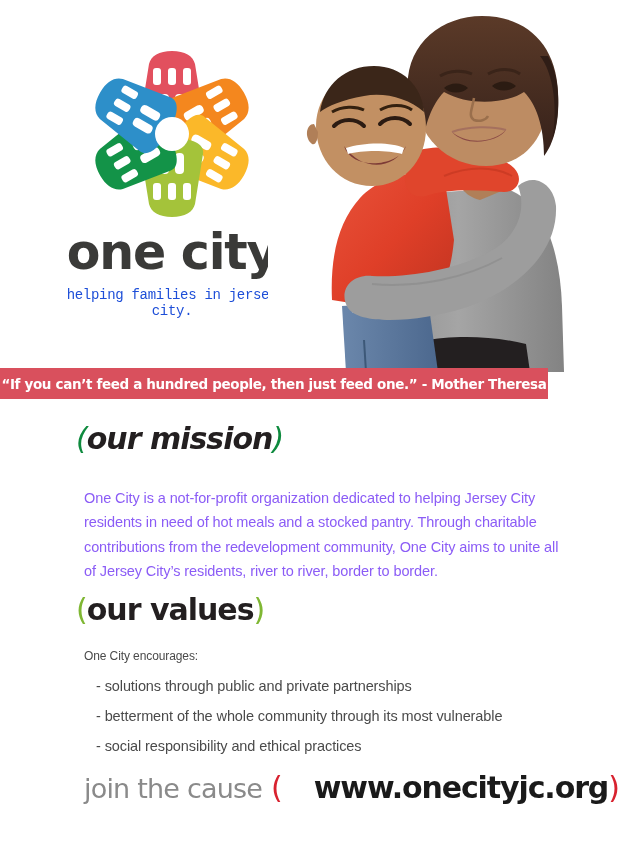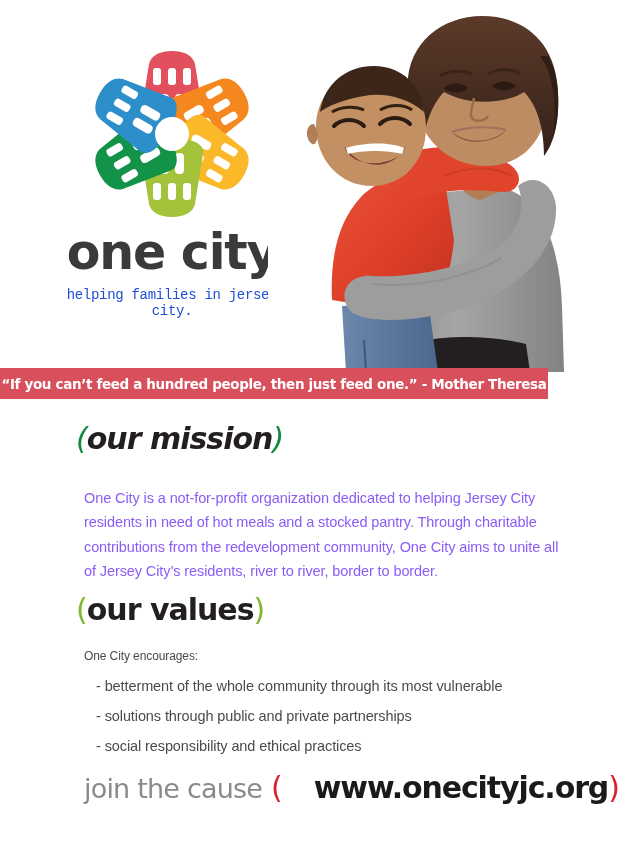--- a/index.html
+++ b/index.html
@@ -332,22 +332,22 @@
 
   <p id="mission-body">One City is a not-for-profit organization dedicated to helping Jersey City residents in need of hot meals and a stocked pantry. Through charitable contributions from the redevelopment community, One City aims to unite all of Jersey City’s residents, river to river, border to border.</p>
 
   <div id="values-heading" class="section-heading">
     <span class="paren">(</span><span>our values</span><span class="paren">)</span>
   </div>
 
   <div id="values-intro">One City encourages:</div>
 
   <ul id="values-list">
+    <li>- solutions through public and private partnerships</li>
     <li>- betterment of the whole community through its most vulnerable</li>
-    <li>- solutions through public and private partnerships</li>
     <li>- social responsibility and ethical practices</li>
   </ul>
 
   <div id="cta">
     <span id="cta-lead">join the cause</span>
     <span id="cta-url-wrap"><span class="paren">(</span><span id="cta-url">www.onecityjc.org</span><span class="paren">)</span></span>
   </div>
 
 </div>
 

